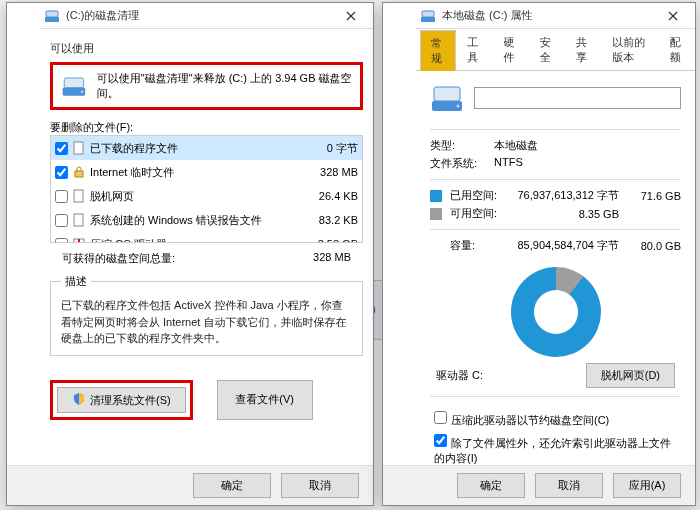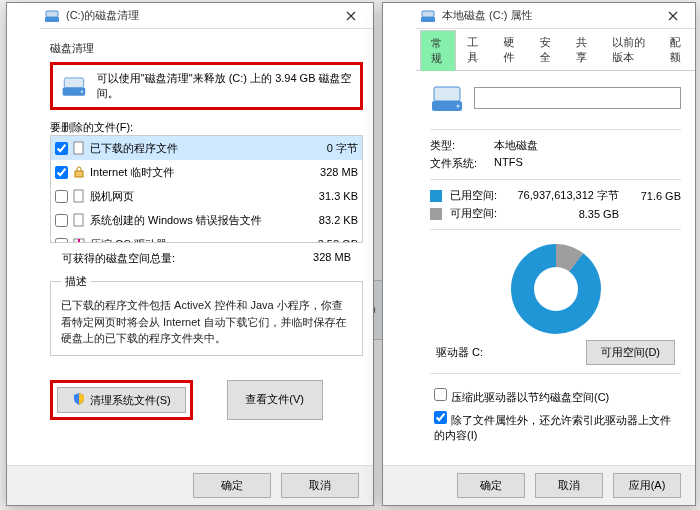--- a/index.html
+++ b/index.html
@@ -24,31 +24,31 @@
 .frow input[type=checkbox] { margin-right: 4px; }
 .frow .ficon { width: 14px; height: 14px; margin-right: 4px; }
 .frow .flabel { flex: 1; }
 .frow .fsize { text-align: right; width: 70px; }
 .gainrow { display: flex; margin: 8px 12px; }
 .gainrow .glabel { flex: 1; }
 .gainrow .gval { width: 70px; text-align: right; }
 fieldset { border: 1px solid #ccc; padding: 8px 10px; margin-top: 2px; }
 fieldset legend { padding: 0 4px; }
 .desc { line-height: 1.5; color: #222; }
-.btnrow { display: flex; gap: 34px; margin-top: 24px; }
+.btnrow { display: flex; gap: 24px; margin-top: 24px; }
 .btn { border: 1px solid #adadad; background: #e1e1e1; padding: 4px 14px; min-width: 96px; text-align: center; }
 .shield { width: 14px; height: 14px; margin-right: 4px; vertical-align: -2px; }
 .red2 { border: 3px solid #d80000; padding: 4px; display: inline-flex; }
 .footer { position: absolute; bottom: 0; left: 0; right: 0; height: 40px; background: #f0f0f0; border-top: 1px solid #ddd; display: flex; justify-content: flex-end; align-items: center; gap: 10px; padding-right: 14px; }
 
 
 #pp { left: 382px; top: 2px; width: 314px; height: 504px; }
 .tabs { display: flex; border-bottom: 1px solid #ccc; padding-left: 4px; background: #fff; }
 .tab { padding: 5px 10px; border: 1px solid transparent; border-bottom: none; color: #333; }
-.tab.active { border-color: #ccc; background: #86efac; position: relative; top: 1px; }
+.tab.active { border-color: #ccc; background: #eab308; position: relative; top: 1px; }
 #pp .pbody { padding: 10px 14px; }
 .drive-head { display: flex; align-items: center; gap: 10px; margin-bottom: 14px; }
 .drive-icon { width: 34px; height: 34px; }
 .label-input { flex: 1; border: 1px solid #999; height: 22px; padding: 0 4px; font-size: 11px; }
 .hr { border-top: 1px solid #ddd; margin: 8px 0; }
 .kv { display: flex; margin: 3px 0; }
 .kv .k { width: 64px; }
 .usage { display: grid; grid-template-columns: 14px 60px 1fr 56px; gap: 6px; align-items: center; margin: 3px 0; }
 .sq { width: 12px; height: 12px; }
 .sq.used { background: #2196d6; }
@@ -78,21 +78,21 @@
         <rect x="2" y="3" width="12" height="6" rx="1" fill="#cde" stroke="#4a90d9"></rect>
       </svg>
     <span class="ttext">(C:)的磁盘清理</span>
     <div class="winbtn">
       <svg width="10" height="10">
           <path d="M1 1 L9 9 M9 1 L1 9" stroke="#333" stroke-width="1.2"></path>
         </svg>
     </div>
   </div>
   <div class="body">
-    <div class="section-title">磁盘清理</div>
+    <div class="section-title">可以使用</div>
     <div class="redbox">
       <svg class="disk-icon" viewBox="0 0 32 32">
           <rect x="2" y="18" width="28" height="10" rx="2" fill="#4a90d9"></rect>
           <rect x="4" y="6" width="24" height="12" rx="2" fill="#dbe9f5" stroke="#4a90d9"></rect>
           <circle cx="26" cy="23" r="1.5" fill="#bde"></circle>
         </svg>
       <span>可以使用"磁盘清理"来释放  (C:) 上的 3.94 GB 磁盘空间。</span>
     </div>
 
     <div style="margin-top:10px">要删除的文件(F):</div>
@@ -113,21 +113,21 @@
           </svg>
         <span class="flabel">Internet 临时文件</span>
         <span class="fsize">328 MB</span>
       </div>
       <div class="frow">
         <input type="checkbox" style="">
         <svg class="ficon" viewBox="0 0 14 14">
             <rect x="2" y="1" width="9" height="12" fill="#fff" stroke="#888"></rect>
           </svg>
         <span class="flabel">脱机网页</span>
-        <span class="fsize">31.3 KB</span>
+        <span class="fsize">26.4 KB</span>
       </div>
       <div class="frow">
         <input type="checkbox" style="">
         <svg class="ficon" viewBox="0 0 14 14">
             <rect x="2" y="1" width="9" height="12" fill="#fff" stroke="#888"></rect>
           </svg>
         <span class="flabel">系统创建的 Windows 错误报告文件</span>
         <span class="fsize">83.2 KB</span>
       </div>
       <div class="frow">
@@ -215,25 +215,31 @@
       <span>已用空间:</span>
       <span class="num">76,937,613,312 字节</span>
       <span class="num">71.6 GB</span>
     </div>
     <div class="usage">
       <span class="sq free"></span>
       <span>可用空间:</span>
       <span class="num">8.35 GB</span>
     </div>
     <div class="hr"></div>
+    <div class="usage">
+      <span></span>
+      <span>容量:</span>
+      <span class="num">85,904,584,704 字节</span>
+      <span class="num">80.0 GB</span>
+    </div>
 
     <div class="donut"></div>
     <div class="dlabelrow">
       <span>驱动器 C:</span>
-      <button class="btn" style="min-width:84px">可用空间(D)</button>
+      <button class="btn" style="min-width:84px">脱机网页(D)</button>
     </div>
     <div class="hr"></div>
     <div class="checks">
       <label><input type="checkbox" style=""><span>压缩此驱动器以节约磁盘空间(C)</span></label>
       <label><input type="checkbox" checked="" style=""><span>除了文件属性外，还允许索引此驱动器上文件的内容(I)</span></label>
     </div>
   </div>
   <div class="footer">
     <button class="btn">确定</button>
     <button class="btn">取消</button>

